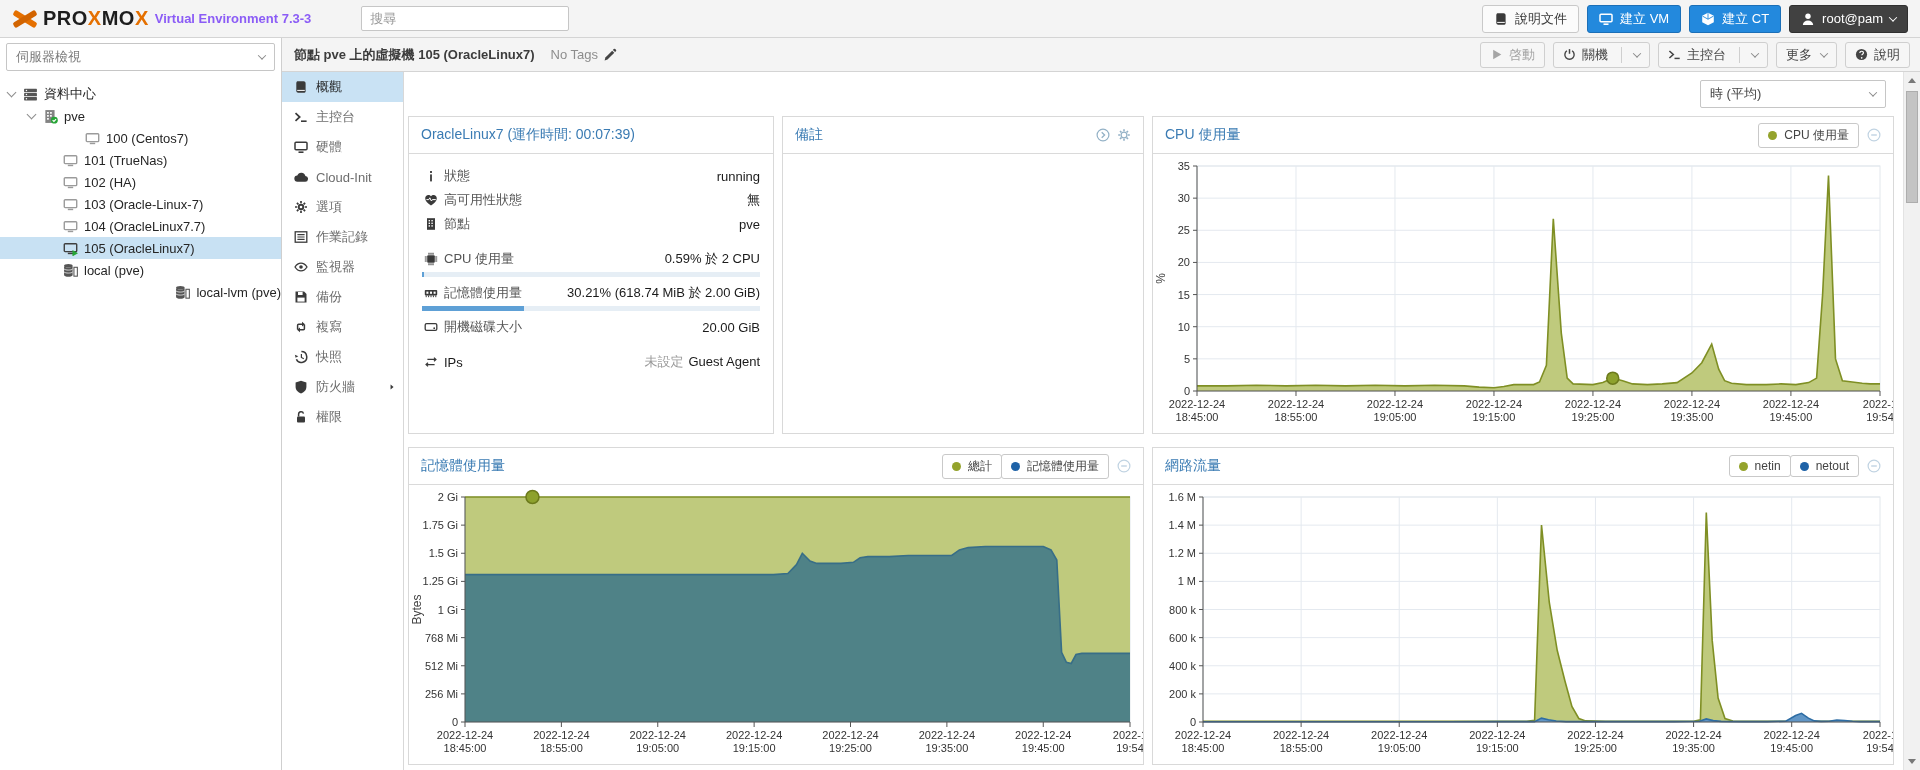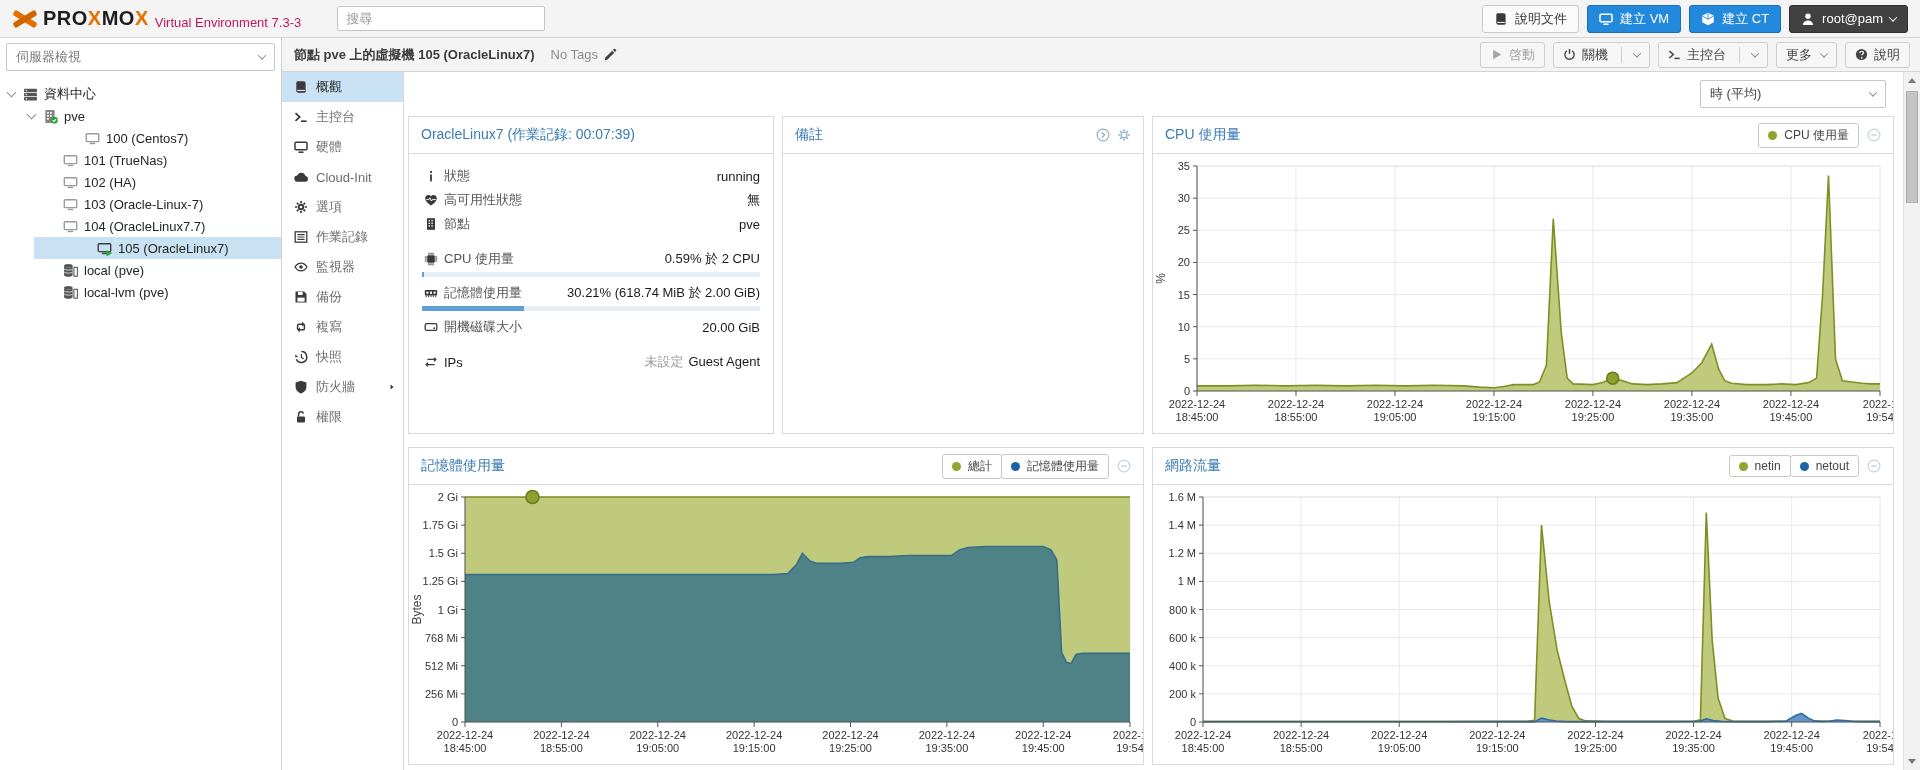--- a/index.html
+++ b/index.html
@@ -4,28 +4,28 @@
 <style>
   * { box-sizing: border-box; margin: 0; padding: 0; }
   html,body { width:1920px; height:770px; overflow:hidden; background:#fff;
     font-family:"Liberation Sans", sans-serif; font-size:13px; color:#222; }
   .ic { display:inline-flex; align-items:center; justify-content:center; line-height:0; }
   svg text { font-family:"Liberation Sans", sans-serif; }
 
   
   .topbar { height:38px; background:#f4f4f4; border-bottom:1px solid #d4d4d4;
     display:flex; align-items:center; padding:0 12px; gap:8px; }
-  .logo { display:flex; align-items:flex-end; gap:2px; margin-right:4px; }
+  .logo { display:flex; align-items:center; gap:2px; margin-right:18px; }
   .bigx { position:relative; width:26px; height:22px; margin-right:3px; }
   .bigx i { position:absolute; left:0; top:8px; width:26px; height:6px; background:#e57000; border-radius:2px; }
   .bigx i:first-child { transform:rotate(32deg); }
   .bigx i:last-child  { transform:rotate(-32deg); background:#d26400; }
   .brand { font-size:20px; font-weight:700; letter-spacing:.5px; color:#1d1d1d; }
   .brand .ox { color:#e57000; }
-  .brand-sub { font-size:13px; color:#be185d; margin-left:4px; }
+  .brand-sub { font-size:13px; color:#8b5cf6; margin-left:4px;font-weight:bold; }
   .search-input { width:208px; height:25px; border:1px solid #c6c6c6; border-radius:2px;
     padding:0 8px; margin-left:24px; background:#fff; font-size:13px; color:#333; outline:none; }
   .search-input::placeholder { color:#9a9a9a; }
   .tb-spacer { flex:1; }
   .btn { height:28px; display:inline-flex; align-items:center; gap:7px; padding:0 11px;
     border-radius:3px; font-size:13px; cursor:pointer; white-space:nowrap; }
   .btn-light { background:#fbfbfb; border:1px solid #c9c9c9; color:#3a3a3a; }
   .btn-primary { background:#2389dd; border:1px solid #1b6fb7; color:#fff; }
   .btn-user { background:#414141; border:1px solid #303030; color:#fff; }
   .cdown { width:6px; height:6px; border-right:1.4px solid currentColor; border-bottom:1.4px solid currentColor;
@@ -239,21 +239,21 @@
         <div class="tree-row" style="padding-left: 46px;">
           <span class="chev-sp"></span>
           <span class="ic" style="color:#9b9b9b">
             <svg viewBox="0 0 14 14" width="15" height="15" fill="currentColor">
               <rect x="1.2" y="2.5" width="11.6" height="7.4" rx=".8" fill="none" stroke="currentColor" stroke-width="1.3"></rect>
               <rect x="4.5" y="10.9" width="5" height="1.4" fill="currentColor"></rect>
             </svg>
           </span>
           <span>104 (OracleLinux7.7)</span>
         </div>
-        <div class="tree-row selected" style="padding-left: 46px; margin-left: 34px;">
+        <div class="tree-row selected" style="padding-left: 46px;">
           <span class="chev-sp"></span>
           <span class="ic" style="color:#3f3f3f">
             <svg viewBox="0 0 14 14" width="15" height="15" fill="currentColor">
               <rect x="1.2" y="2.5" width="11.6" height="7.4" rx=".8" fill="none" stroke="currentColor" stroke-width="1.3"></rect>
               <rect x="4.5" y="10.9" width="5" height="1.4" fill="currentColor"></rect>
               <path d="M8.8 8.4l5.2 3-5.2 3z" fill="#27a537"></path>
             </svg>
           </span>
           <span>105 (OracleLinux7)</span>
         </div>
@@ -262,21 +262,21 @@
           <span class="ic" style="color:#555">
             <svg viewBox="0 0 14 14" width="15" height="15" fill="currentColor">
               <ellipse cx="5" cy="2.6" rx="4" ry="1.7"></ellipse>
               <path d="M1 2.6v8.6c0 .9 1.8 1.7 4 1.7s4-.8 4-1.7V2.6c0 .9-1.8 1.7-4 1.7S1 3.5 1 2.6z"></path>
               <path d="M1 5.6c.8.7 2.3 1 4 1s3.2-.3 4-1M1 8.4c.8.7 2.3 1 4 1s3.2-.3 4-1" stroke="#fff" stroke-width=".7" fill="none"></path>
               <rect x="10.2" y="4" width="3.2" height="8.3" fill="none" stroke="currentColor" stroke-width="1"></rect>
             </svg>
           </span>
           <span>local (pve)</span>
         </div>
-        <div class="tree-row" style="padding-left: 46px;">
+        <div class="tree-row" style="padding-left: 46px; justify-content: flex-end;">
           <span class="chev-sp"></span>
           <span class="ic" style="color:#555">
             <svg viewBox="0 0 14 14" width="15" height="15" fill="currentColor">
               <ellipse cx="5" cy="2.6" rx="4" ry="1.7"></ellipse>
               <path d="M1 2.6v8.6c0 .9 1.8 1.7 4 1.7s4-.8 4-1.7V2.6c0 .9-1.8 1.7-4 1.7S1 3.5 1 2.6z"></path>
               <path d="M1 5.6c.8.7 2.3 1 4 1s3.2-.3 4-1M1 8.4c.8.7 2.3 1 4 1s3.2-.3 4-1" stroke="#fff" stroke-width=".7" fill="none"></path>
               <rect x="10.2" y="4" width="3.2" height="8.3" fill="none" stroke="currentColor" stroke-width="1"></rect>
             </svg>
           </span>
           <span>local-lvm (pve)</span>
@@ -472,21 +472,21 @@
           <div class="period">
             <span>時 (平均)</span>
             <span class="cdown"></span>
           </div>
         </div>
 
         <div class="panels">
 
           <div class="panel">
             <div class="panel-h">
-              <span class="ptitle">OracleLinux7 (作業記錄: 00:07:39)</span>
+              <span class="ptitle">OracleLinux7 (運作時間: 00:07:39)</span>
             </div>
             <div class="status-body">
                 <div class="srow">
                   <span class="ic">
                     <svg viewBox="0 0 14 14" width="14" height="14" fill="currentColor">
                       <rect x="6.1" y="5.4" width="1.8" height="7"></rect>
                       <rect x="6.1" y="2" width="1.8" height="2"></rect>
                     </svg>
                   </span>
                   <span class="slabel">狀態</span>

